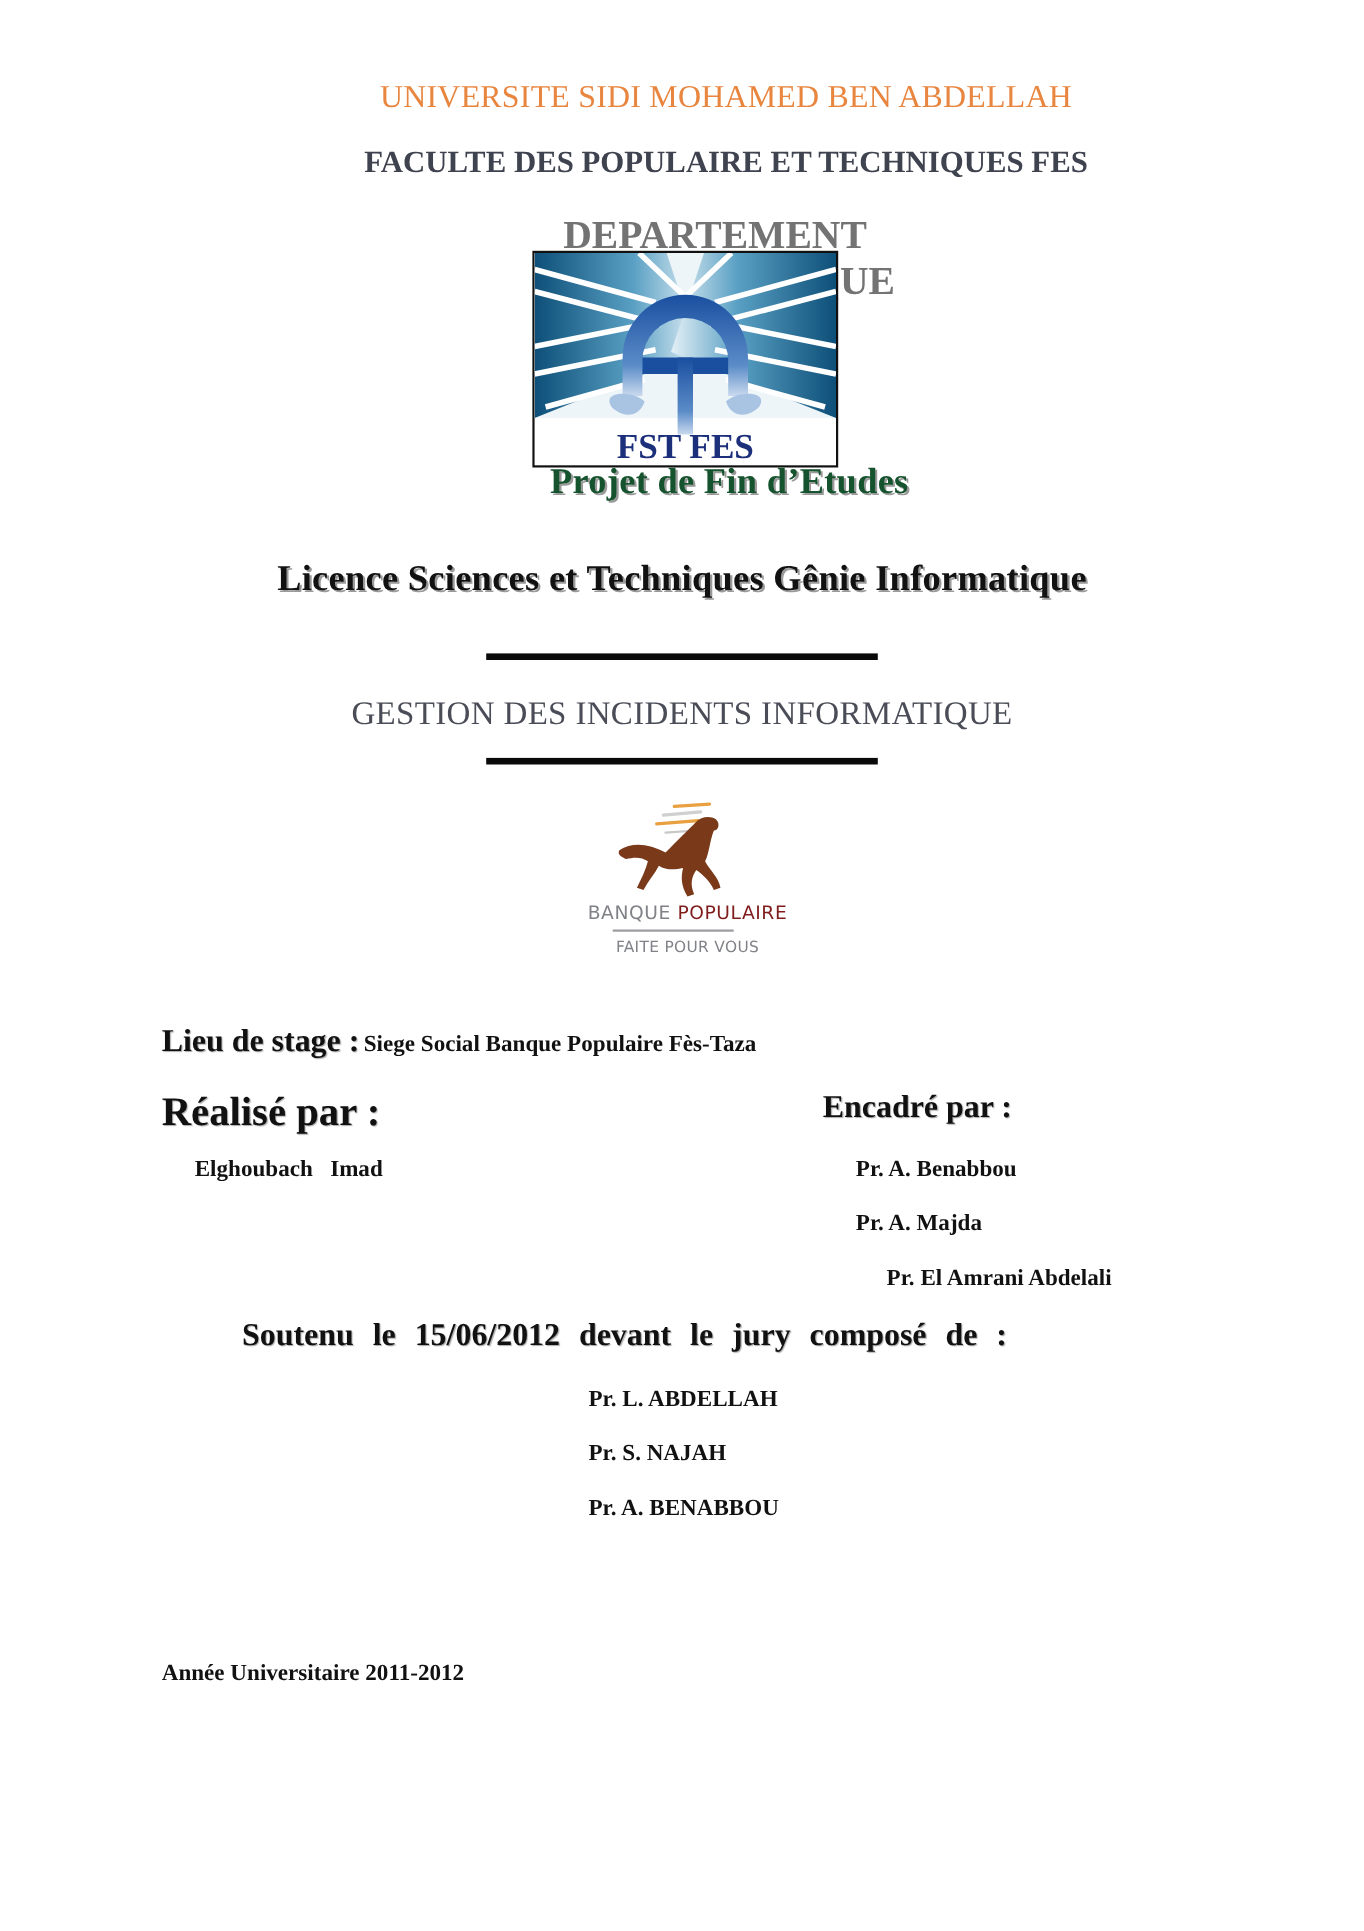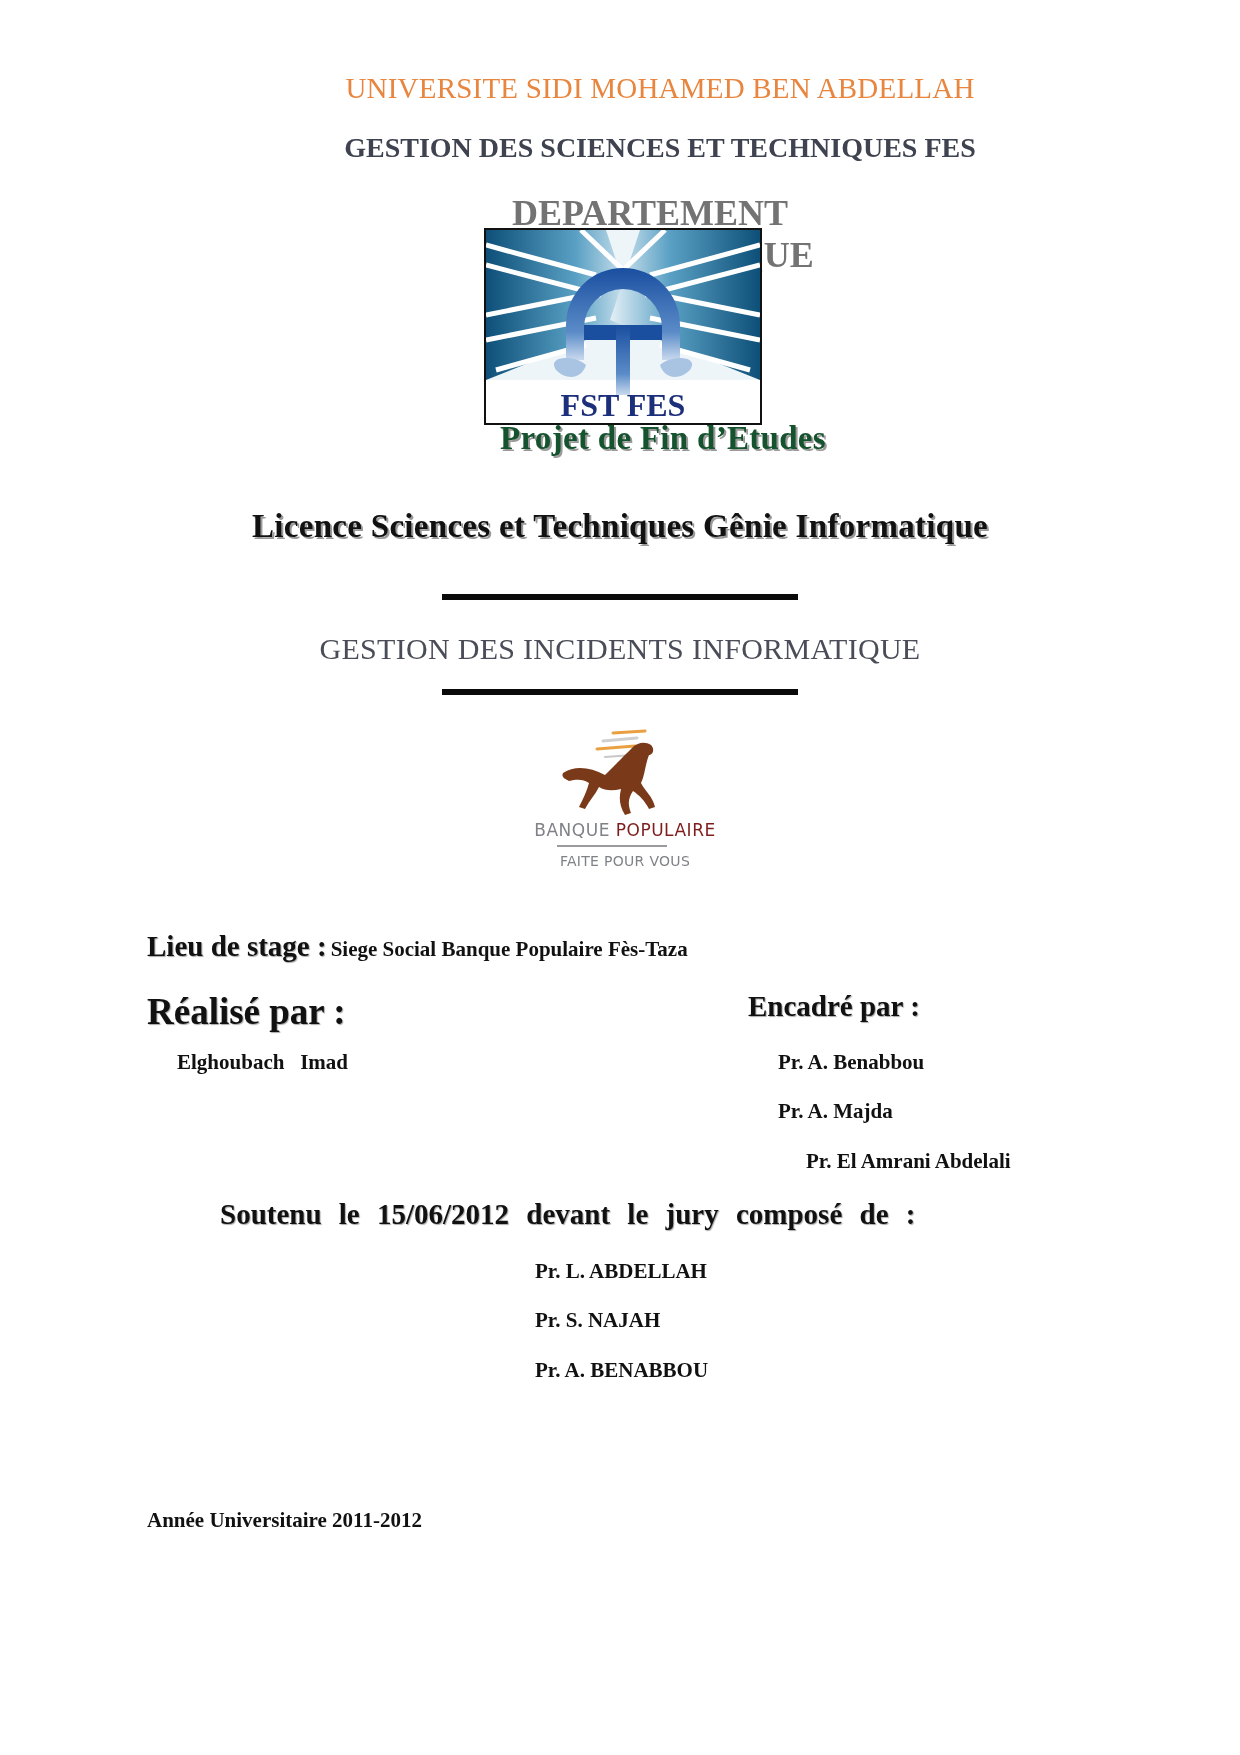--- a/index.html
+++ b/index.html
@@ -54,21 +54,21 @@
     .jury0 { top: 1259px; left: 535px; }
     .jury1 { top: 1308px; left: 535px; }
     .jury2 { top: 1358px; left: 535px; }
 
     .annee { top: 1508px; left: 147px; font-size: 21px; font-weight: bold; }
   </style>
 </head>
 <body>
 
 <div class="abs univ">UNIVERSITE SIDI MOHAMED BEN ABDELLAH</div>
-<div class="abs fac">GESTION DES SCIENCES ET TECHNIQUES FES</div>
+<div class="abs fac">FACULTE DES POPULAIRE ET TECHNIQUES FES</div>
 <div class="abs dept">DEPARTEMENT D’INFORMATIQUE</div>
 
 <div class="abs fst-logo">
   <svg width="274" height="193" viewBox="0 0 274 193">
     <defs>
       <linearGradient id="lgL" x1="0" y1="0" x2="1" y2="0">
         <stop offset="0" stop-color="#0d4f78"></stop>
         <stop offset="0.6" stop-color="#5aa0c4"></stop>
         <stop offset="1" stop-color="#e4f0f6"></stop>
       </linearGradient>

